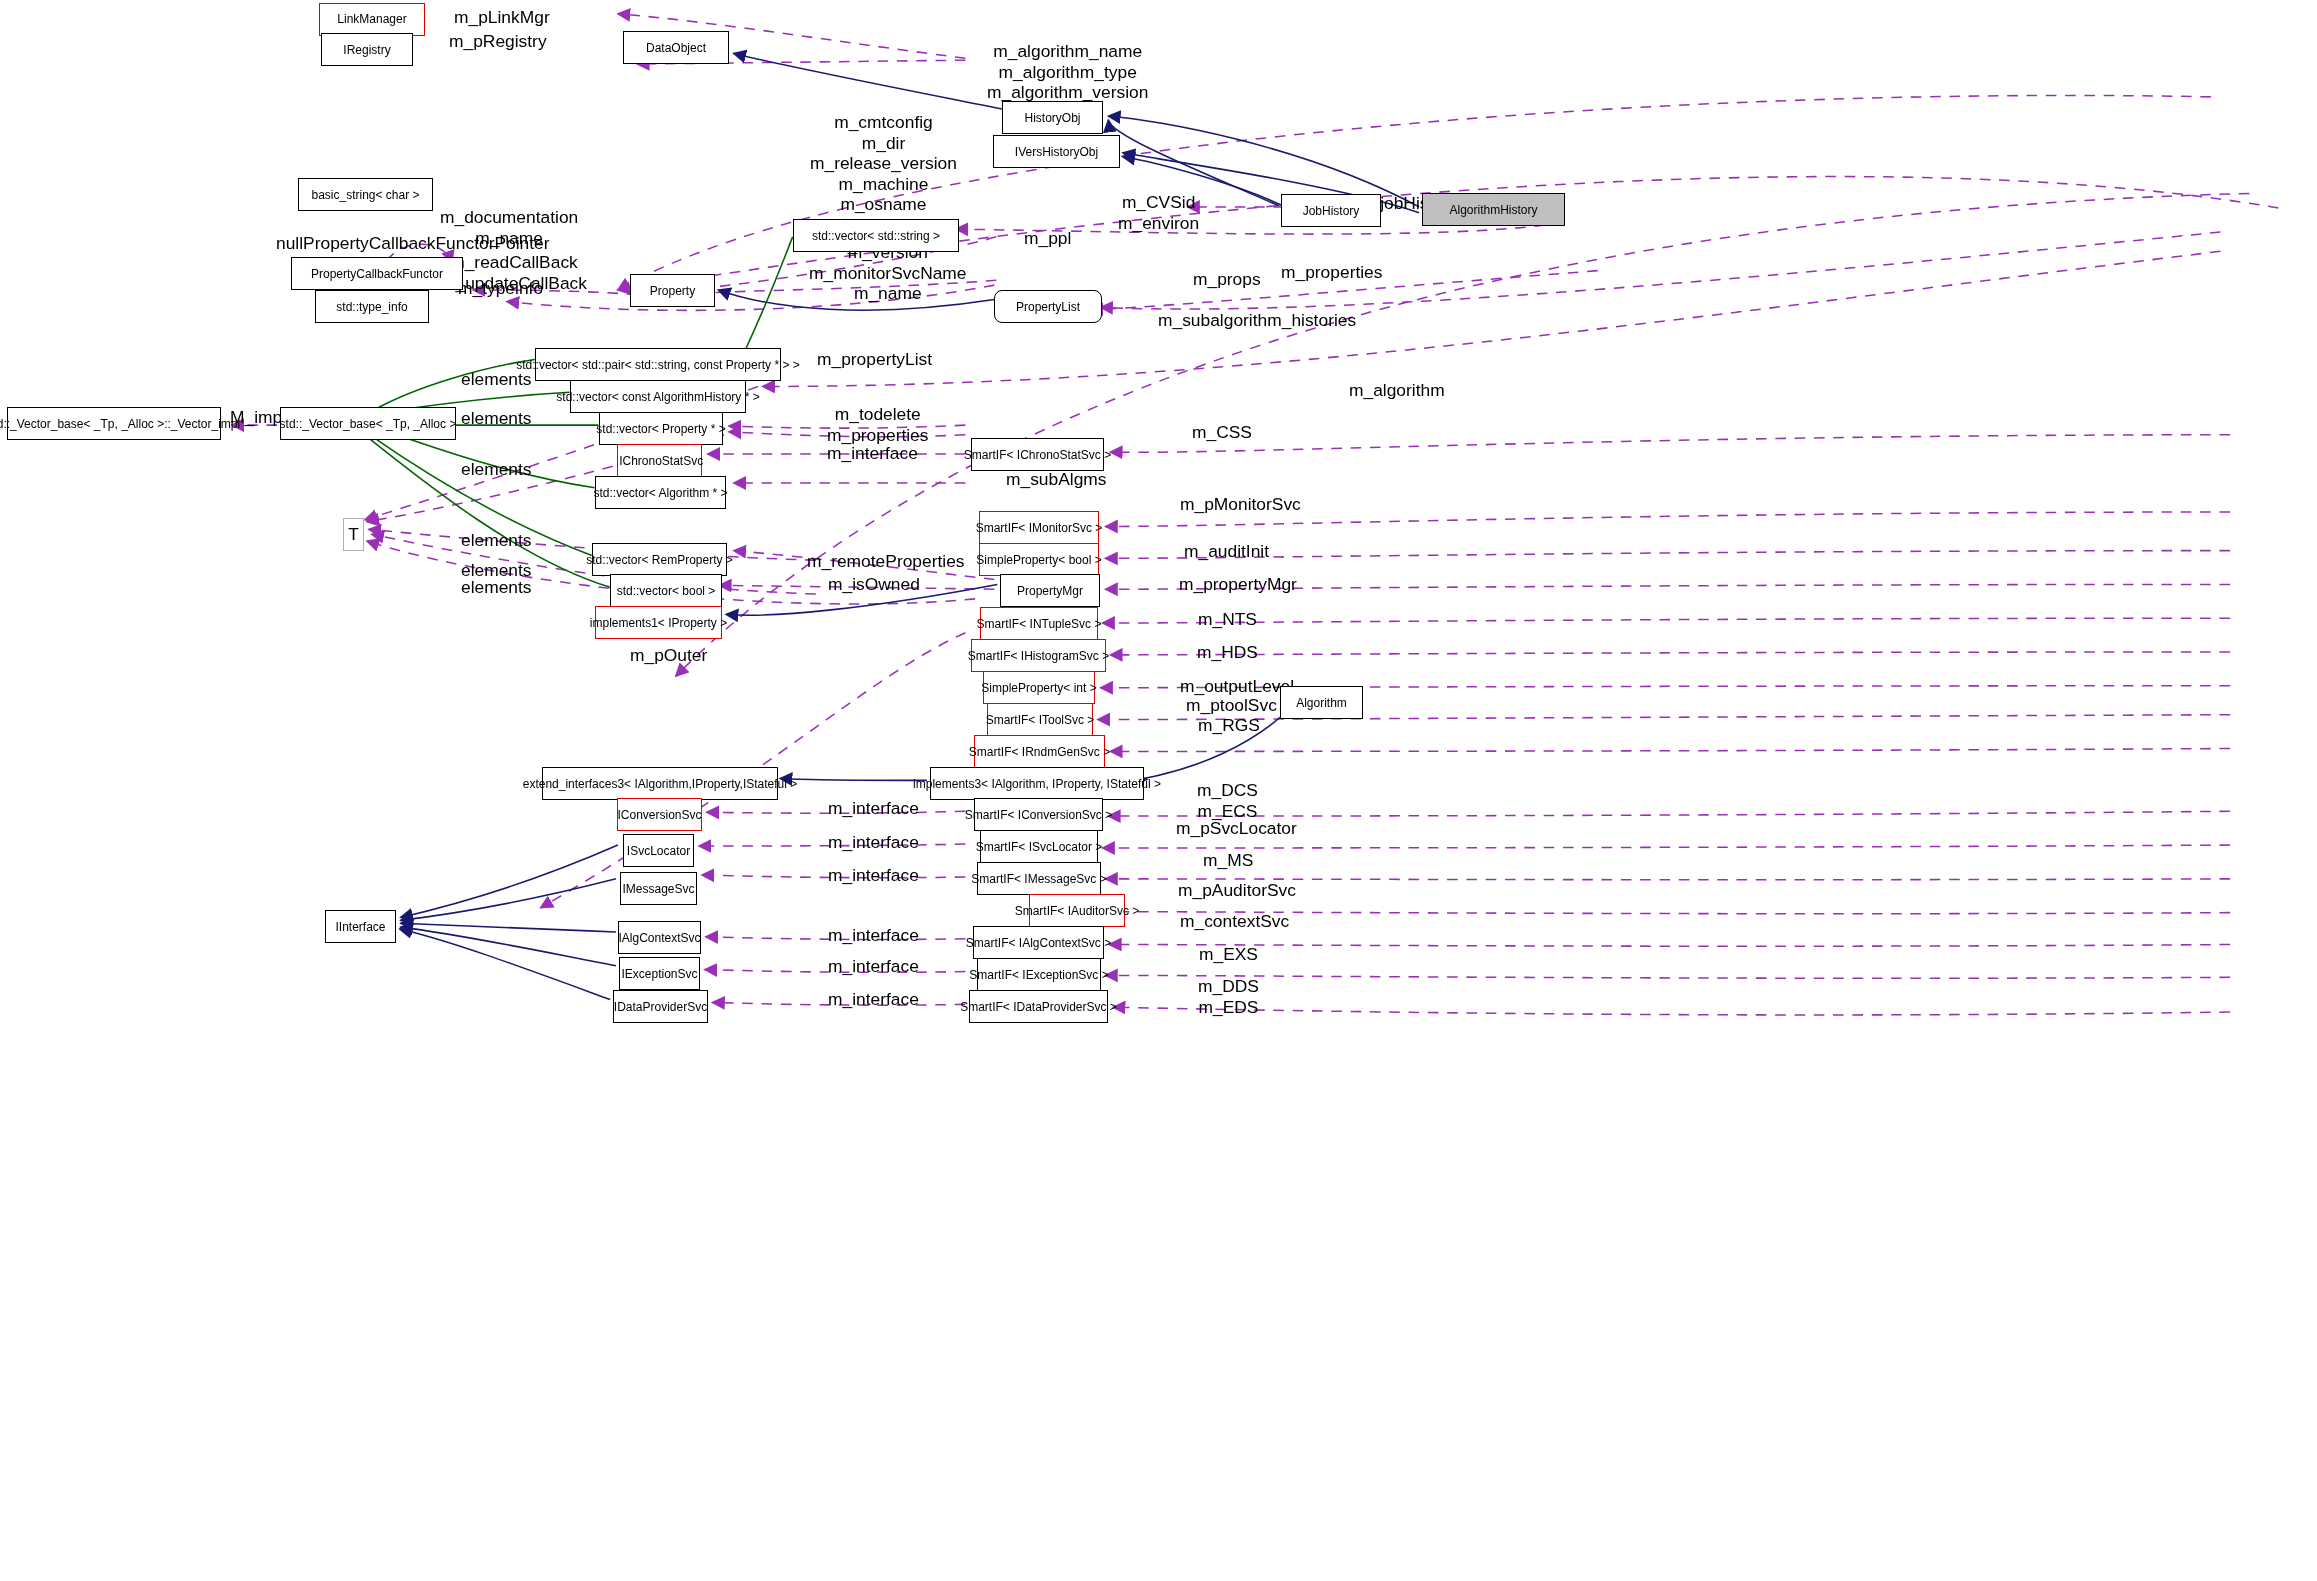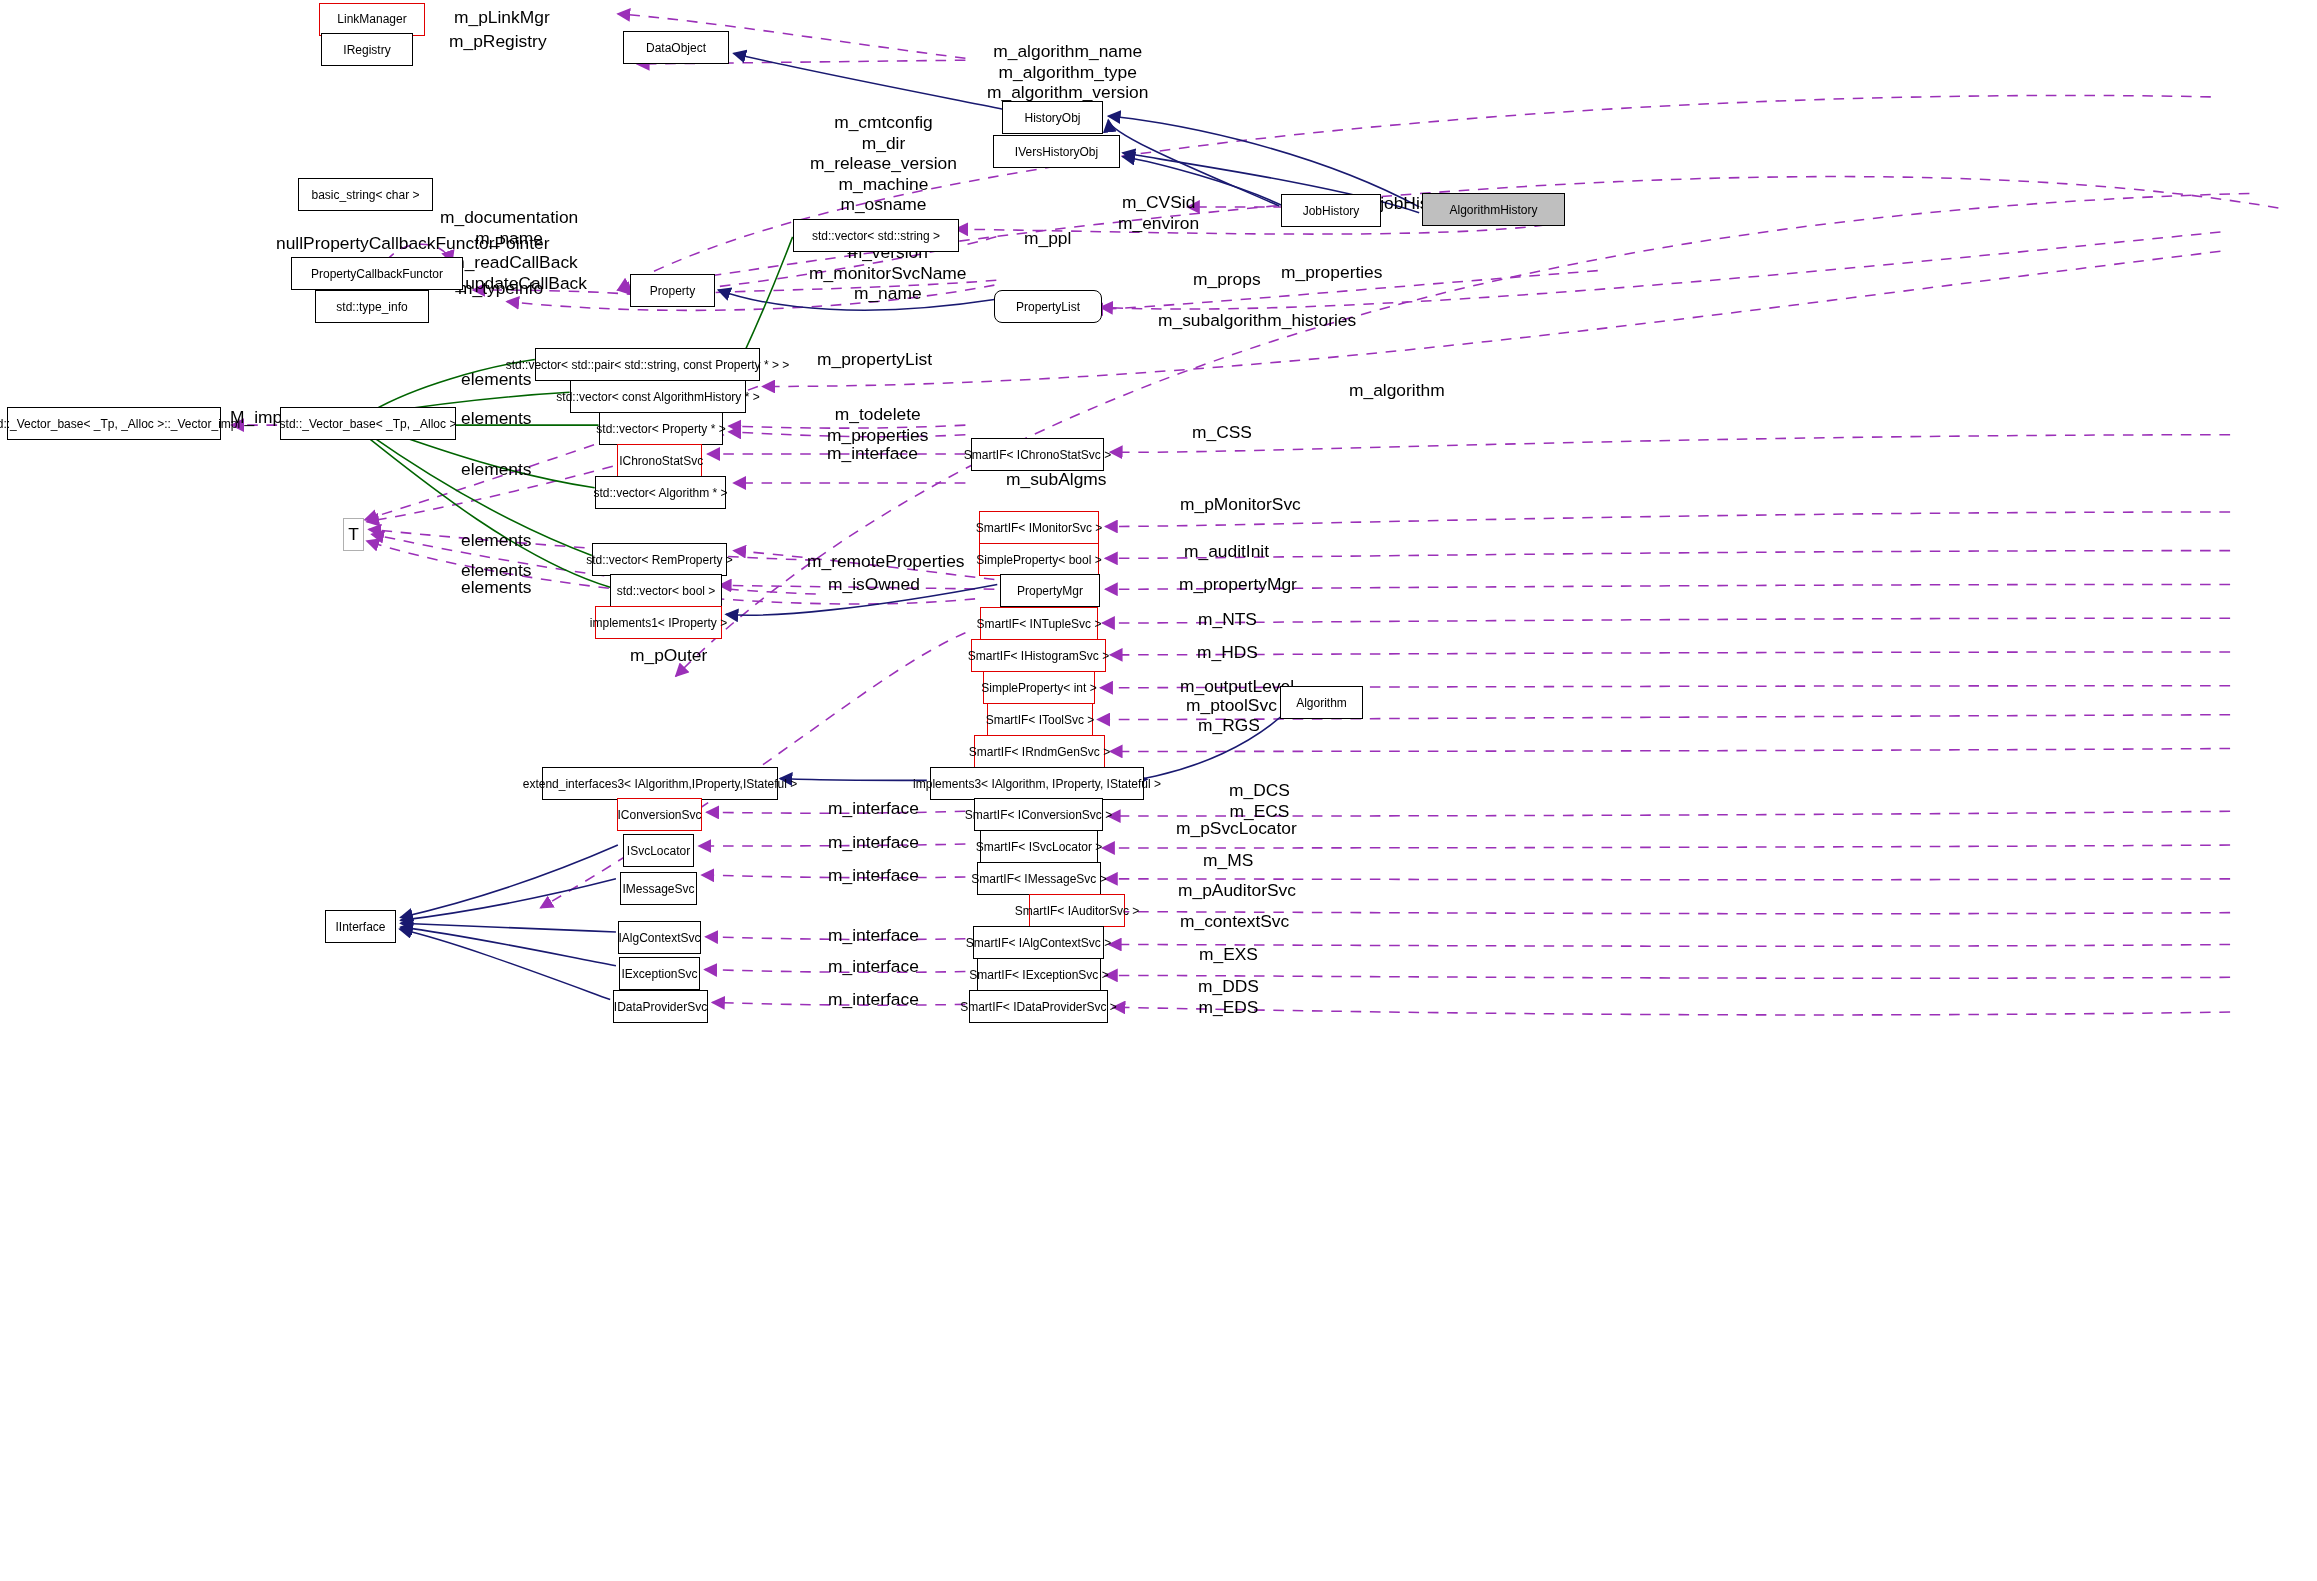--- a/index.html
+++ b/index.html
@@ -161,21 +161,21 @@
       <div class="node" style="left: 1281px; top: 194px; width: 100px;">JobHistory</div>
       <div class="node grey" style="left: 1422px; top: 193px; width: 143px;">AlgorithmHistory</div>
       <div class="node" style="left: 298px; top: 178px; width: 135px;">basic_string&lt; char &gt;</div>
       <div class="node" style="left: 291px; top: 257px; width: 172px;">PropertyCallbackFunctor</div>
       <div class="node" style="left: 315px; top: 290px; width: 114px;">std::type_info</div>
       <div class="node" style="left: 630px; top: 274px; width: 85px;">Property</div>
       <div class="node" style="left: 793px; top: 219px; width: 166px;">std::vector&lt; std::string &gt;</div>
       <div class="node" style="left: 994px; top: 290px; width: 108px; border-radius: 8px;">PropertyList</div>
       <div class="node" style="left: 6.8px; top: 407px; width: 214px;">std::_Vector_base&lt; _Tp, _Alloc &gt;::_Vector_impl</div>
       <div class="node" style="left: 280px; top: 407px; width: 176px;">std::_Vector_base&lt; _Tp, _Alloc &gt;</div>
-      <div class="node" style="left: 535px; top: 348px; width: 225px; text-align: center;">std::vector&lt; std::pair&lt; std::string, const Property * &gt; &gt;</div>
+      <div class="node" style="left: 535px; top: 348px; width: 246px; text-align: center;">std::vector&lt; std::pair&lt; std::string, const Property * &gt; &gt;</div>
       <div class="node" style="left: 570px; top: 380px; width: 176px;">std::vector&lt; const AlgorithmHistory * &gt;</div>
       <div class="node" style="left: 599px; top: 412px; width: 124px;">std::vector&lt; Property * &gt;</div>
       <div class="node red" style="left: 617px; top: 444px; width: 85px; padding-left: 12px;">IChronoStatSvc</div>
       <div class="node" style="left: 595px; top: 476px; width: 131px;">std::vector&lt; Algorithm * &gt;</div>
       <div class="node tparam" style="left: 343px; top: 518px; width: 21px;">T</div>
       <div class="node" style="left: 592px; top: 543px; width: 135px;">std::vector&lt; RemProperty &gt;</div>
       <div class="node" style="left: 610px; top: 574px; width: 112px;">std::vector&lt; bool &gt;</div>
       <div class="node red" style="left: 595px; top: 606px; width: 127px;">implements1&lt; IProperty &gt;</div>
       <div class="node" style="left: 971px; top: 438px; width: 133px;">SmartIF&lt; IChronoStatSvc &gt;</div>
       <div class="node red" style="left: 979px; top: 511px; width: 120px;">SmartIF&lt; IMonitorSvc &gt;</div>
@@ -236,21 +236,21 @@
       <div class="elabel" style="left: 1184px; top: 541px;">m_auditInit</div>
       <div class="elabel" style="left: 1179px; top: 574px;">m_propertyMgr</div>
       <div class="elabel" style="left: 807px; top: 551px;">m_remoteProperties</div>
       <div class="elabel" style="left: 828px; top: 574px;">m_isOwned</div>
       <div class="elabel" style="left: 1198px; top: 609px;">m_NTS</div>
       <div class="elabel" style="left: 1197px; top: 642px;">m_HDS</div>
       <div class="elabel" style="left: 1180px; top: 676px;">m_outputLevel</div>
       <div class="elabel" style="left: 1186px; top: 695px;">m_ptoolSvc</div>
       <div class="elabel" style="left: 1198px; top: 715px;">m_RGS</div>
       <div class="elabel" style="left: 630px; top: 645px;">m_pOuter</div>
-      <div class="elabel" style="left: 1197px; top: 780px; margin-left: 32px;">m_DCS<br>m_ECS</div>
+      <div class="elabel" style="left: 1197px; top: 780px;">m_DCS<br>m_ECS</div>
       <div class="elabel" style="left: 828px; top: 798px;">m_interface</div>
       <div class="elabel" style="left: 1176px; top: 818px;">m_pSvcLocator</div>
       <div class="elabel" style="left: 828px; top: 832px;">m_interface</div>
       <div class="elabel" style="left: 1203px; top: 850px;">m_MS</div>
       <div class="elabel" style="left: 828px; top: 865px;">m_interface</div>
       <div class="elabel" style="left: 1178px; top: 880px;">m_pAuditorSvc</div>
       <div class="elabel" style="left: 1180px; top: 911px;">m_contextSvc</div>
       <div class="elabel" style="left: 828px; top: 925px;">m_interface</div>
       <div class="elabel" style="left: 1199px; top: 944px;">m_EXS</div>
       <div class="elabel" style="left: 828px; top: 956px;">m_interface</div>

